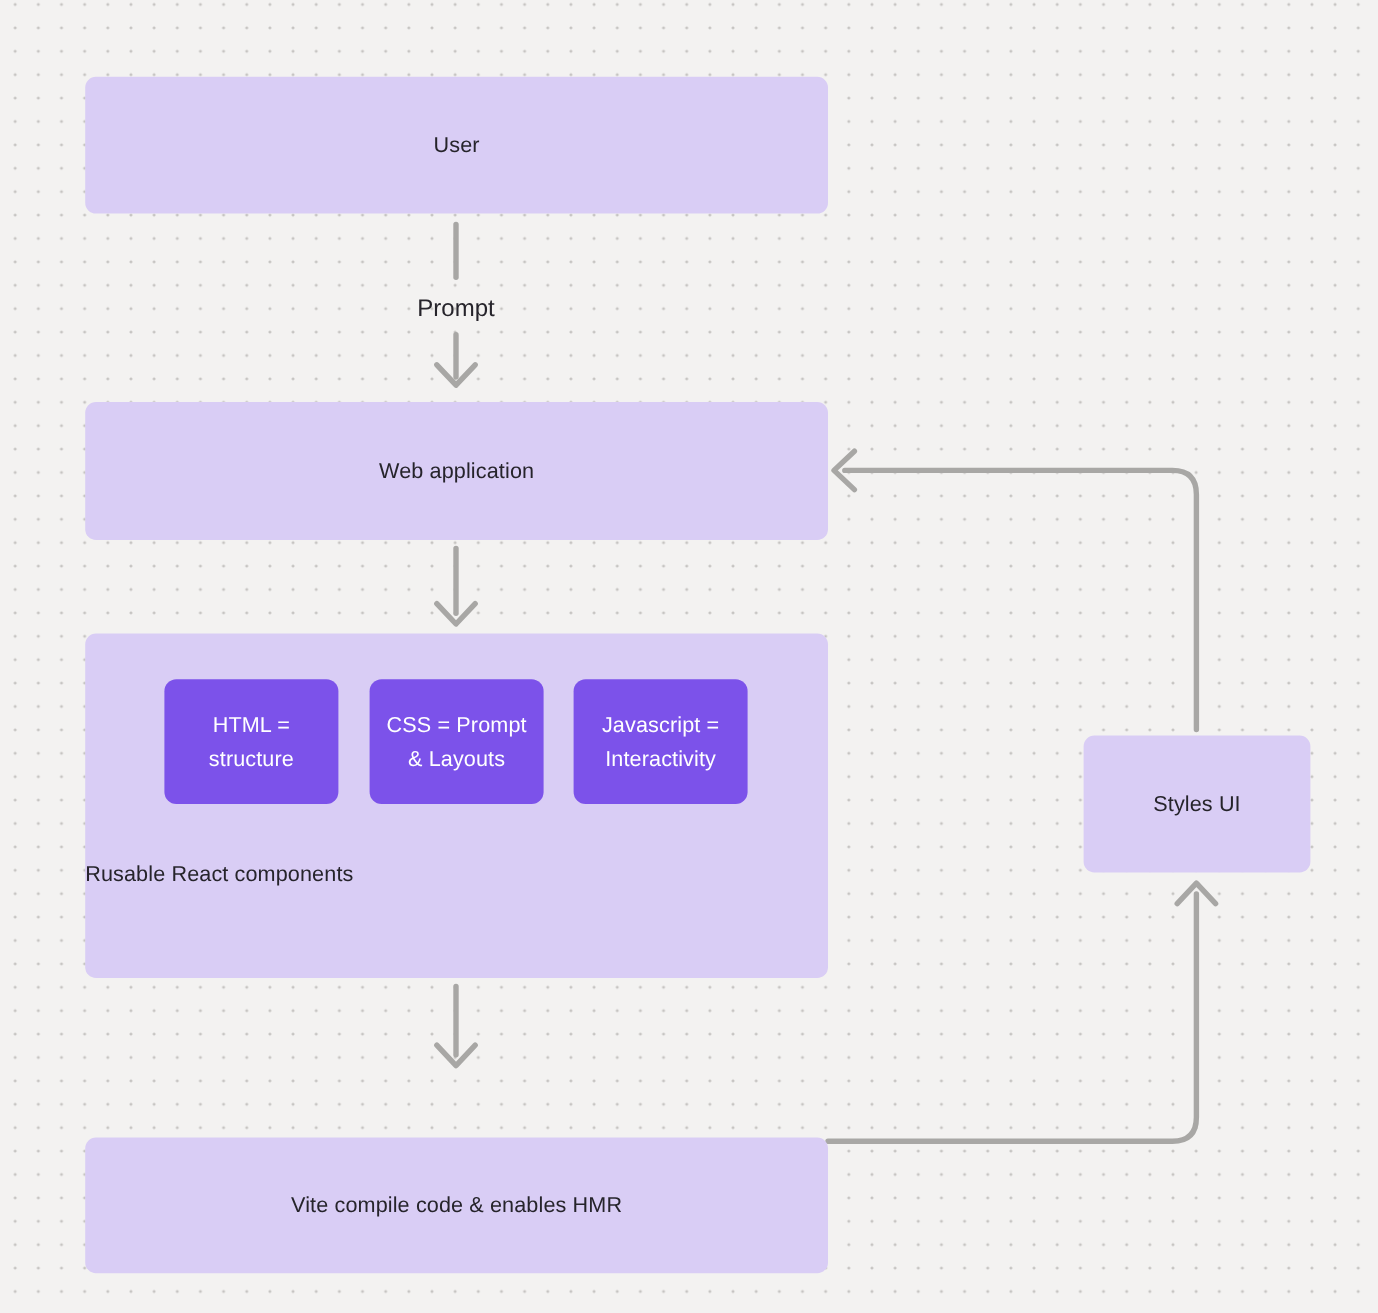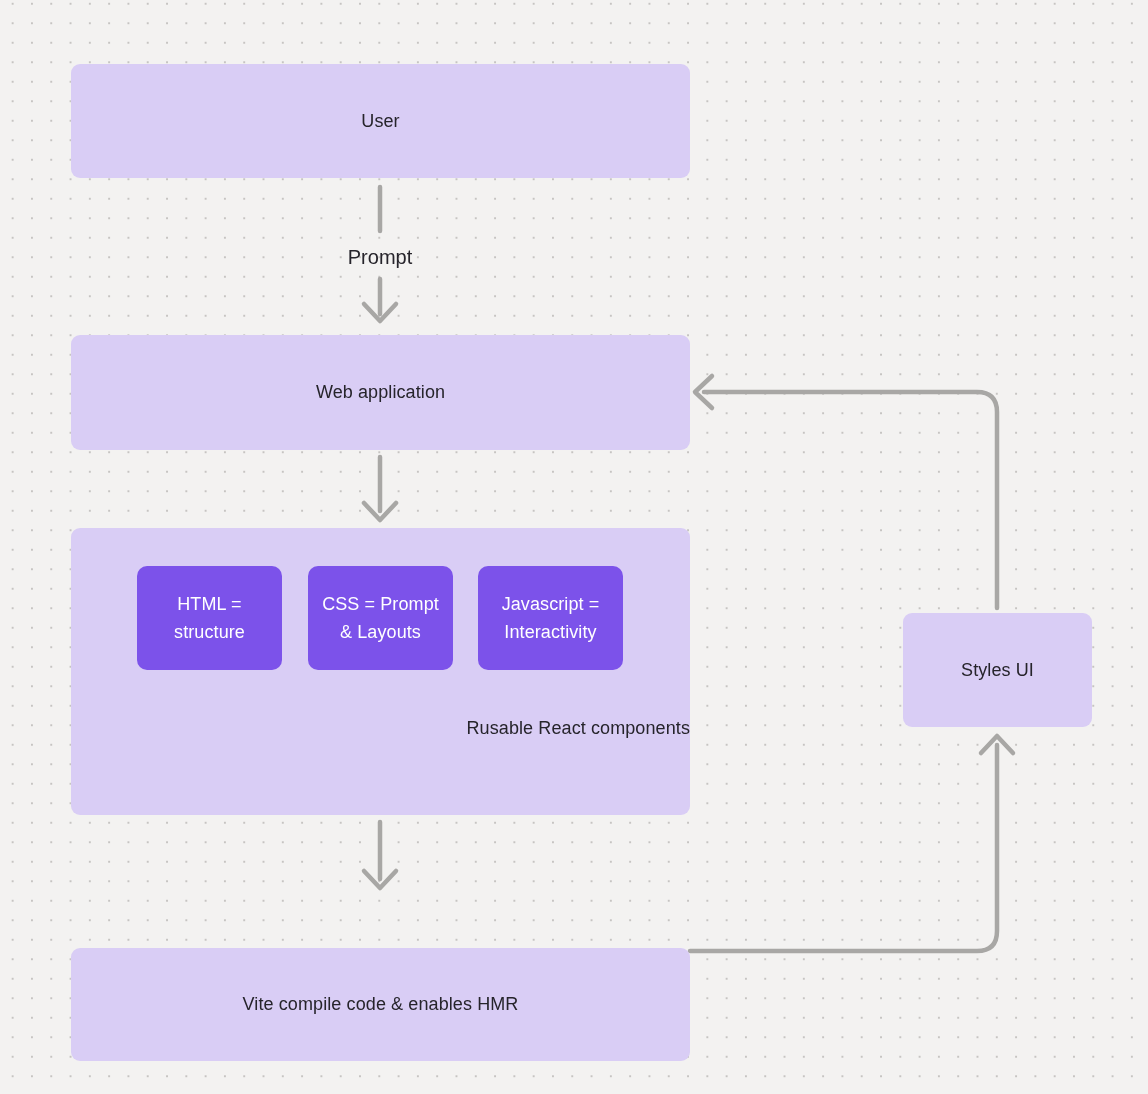--- a/index.html
+++ b/index.html
@@ -59,21 +59,21 @@
     text-align: center;
   }
   .inner-html { left: 66px; }
   .inner-css  { left: 237px; }
   .inner-js   { left: 407px; }
   .container-caption {
     position: absolute;
     left: 0;
     right: 0;
     top: 190px;
-    text-align: right;
+    text-align: left;
     color: var(--text-dark);
     font-size: 18px;
   }
   .edge-label {
     position: absolute;
     left: 280px;
     top: 246px;
     width: 200px;
     text-align: center;
     color: var(--text-dark);

